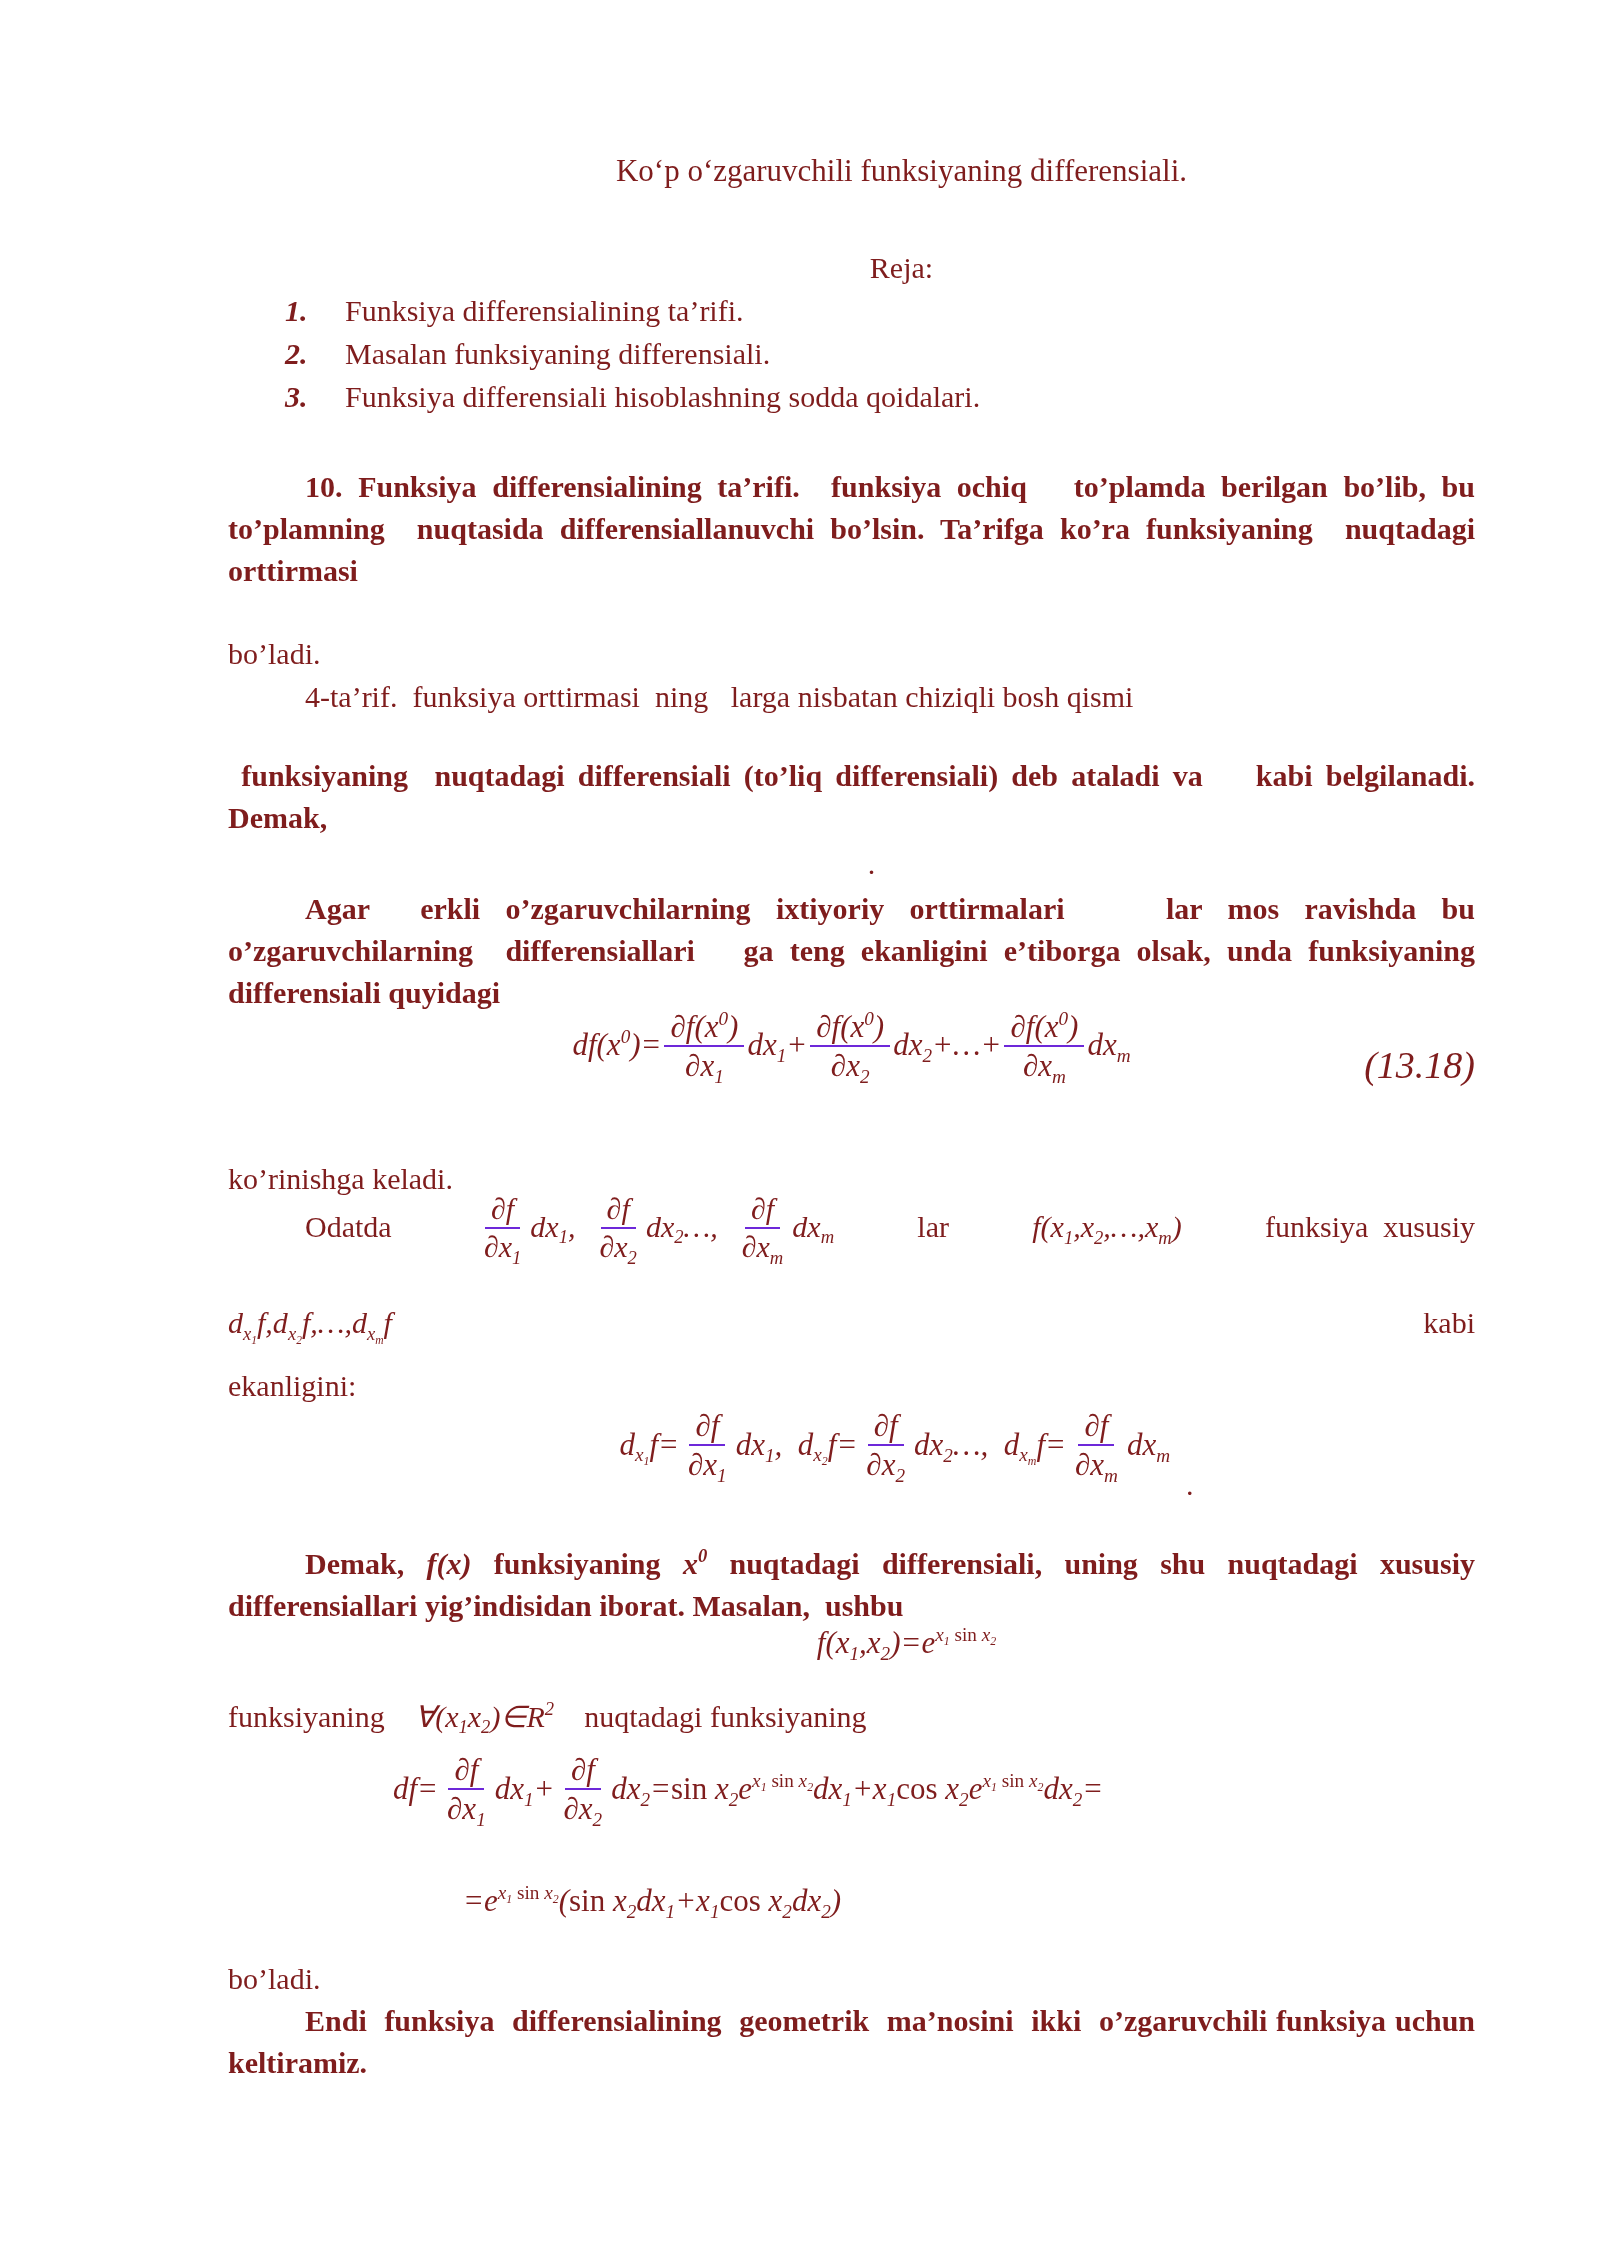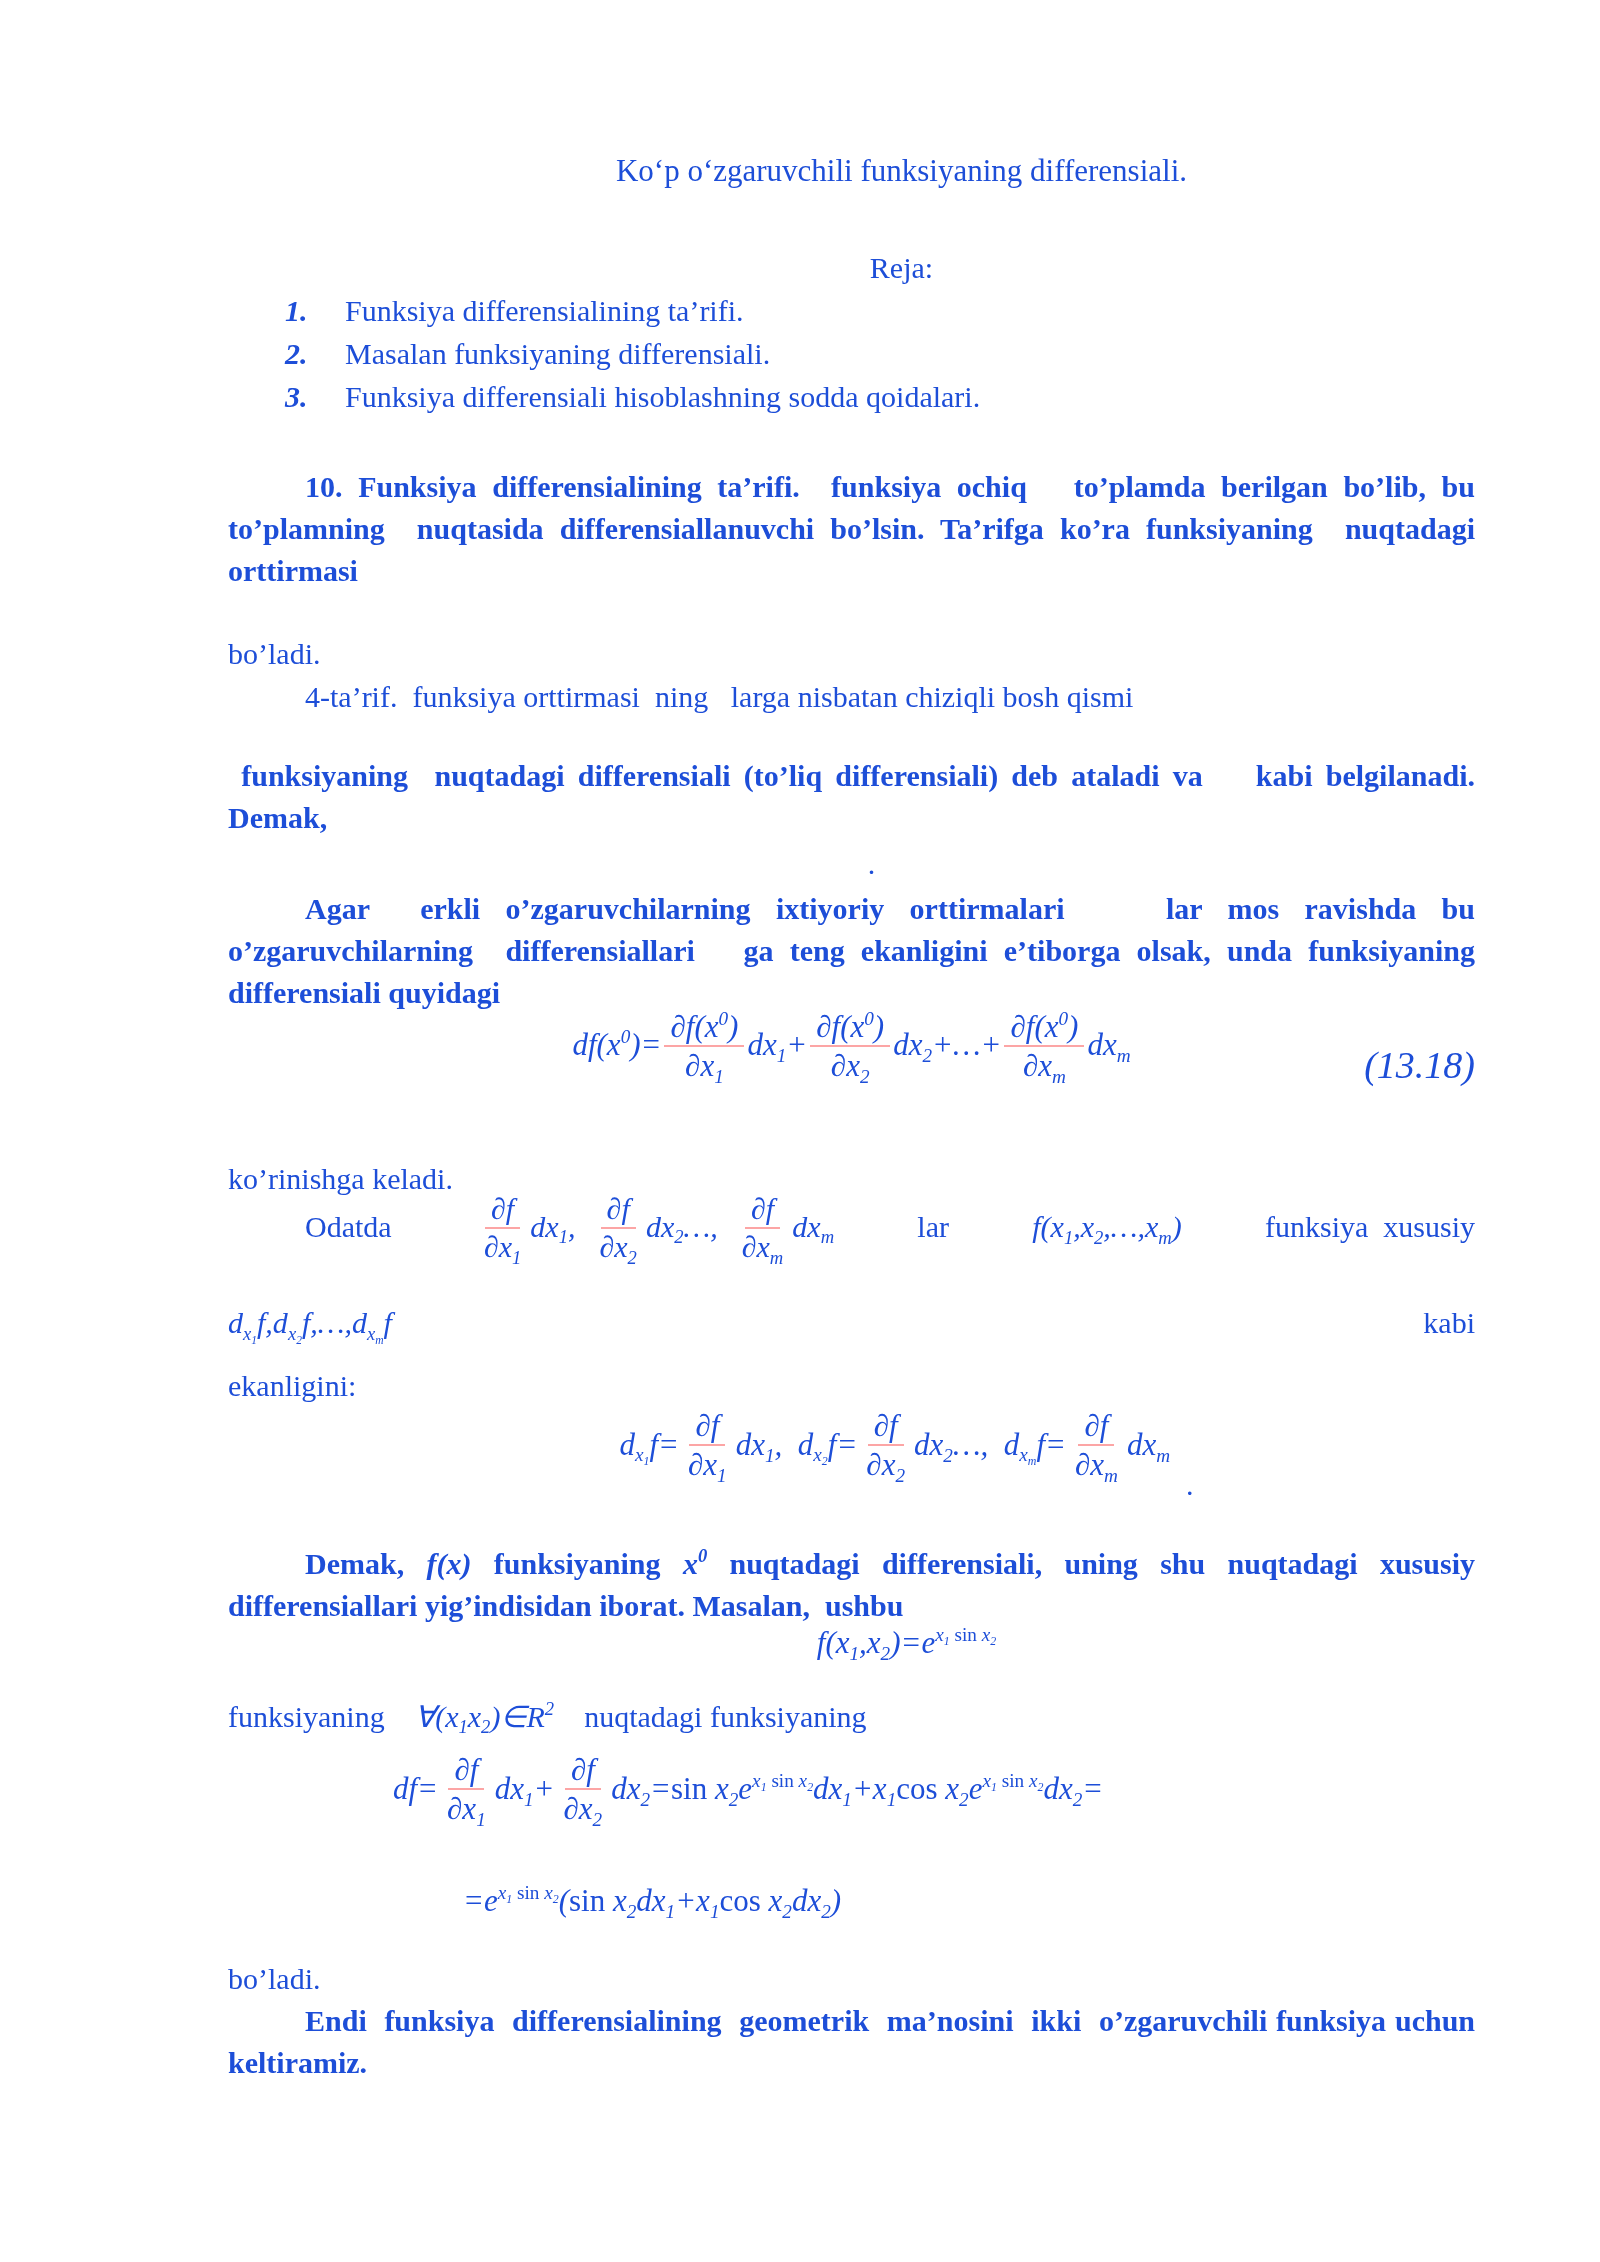--- a/index.html
+++ b/index.html
@@ -1,37 +1,37 @@
 <!DOCTYPE html>
 <html><head>
 <meta charset="utf-8">
 <style>
   html,body { margin:0; padding:0; background:#ffffff; }
   .page {
     position:relative; width:1600px; height:2262px; background:#ffffff;
-    font-family:"Liberation Serif", serif; font-size:30px; color:#1d4ed8;
+    font-family:"Liberation Serif", serif; font-size:30px; color:#7f1d1d;
     overflow:hidden;
   }
   .content { position:absolute; left:228px; top:0; width:1247px; }
   .blk { position:absolute; left:0; width:100%; line-height:42px; }
   .just { text-align:justify;font-weight:bold; }
   .ind  { text-indent:77px; }
   .center { text-align:center; padding-left:100px; box-sizing:border-box; }
   .title { font-size:31px; }
   .list .li { line-height:43px; padding-left:57px; }
   .list .num { font-weight:bold; font-style:italic; display:inline-block; width:60px; }
   .dotline { text-align:center; padding-left:20px; }
 
   
   .math { font-style:italic; white-space:pre-wrap; }
   .math .rm { font-style:normal; }
   .display { font-size:31px; line-height:1.2; }
   .mfrac { display:inline-flex; flex-direction:column; align-items:center;
            vertical-align:middle; text-align:center; margin:0 3px; line-height:1.08; }
-  .mnum { display:block; padding:1px 6px 2px; border-bottom:2px solid #fca5a5; }
+  .mnum { display:block; padding:1px 6px 2px; border-bottom:2px solid #6d28d9; }
   .mden { display:block; padding:2px 6px 0; }
   .msup { font-size:0.62em; vertical-align:0.62em; }
   .msub { font-size:0.62em; vertical-align:-0.35em; }
 
   .eqwrap { text-align:center; }
   .eqcenter { text-align:center; padding-left:110px; box-sizing:border-box; }
   .eqleft { }
   .eqnum { position:absolute; right:0; bottom:2px; font-style:italic; font-size:38px; }
   .traildot { display:inline-block; transform:translateY(40px); margin-left:16px; }
 

